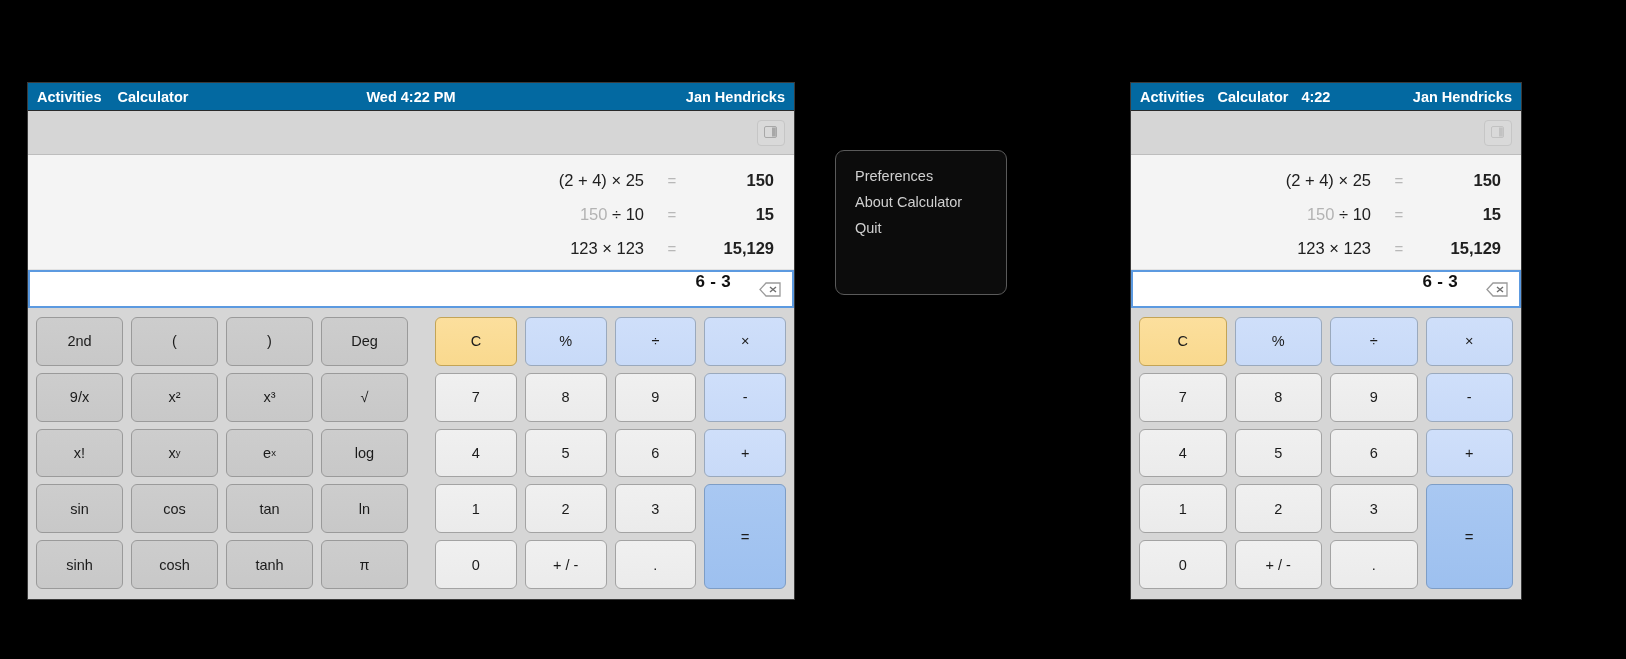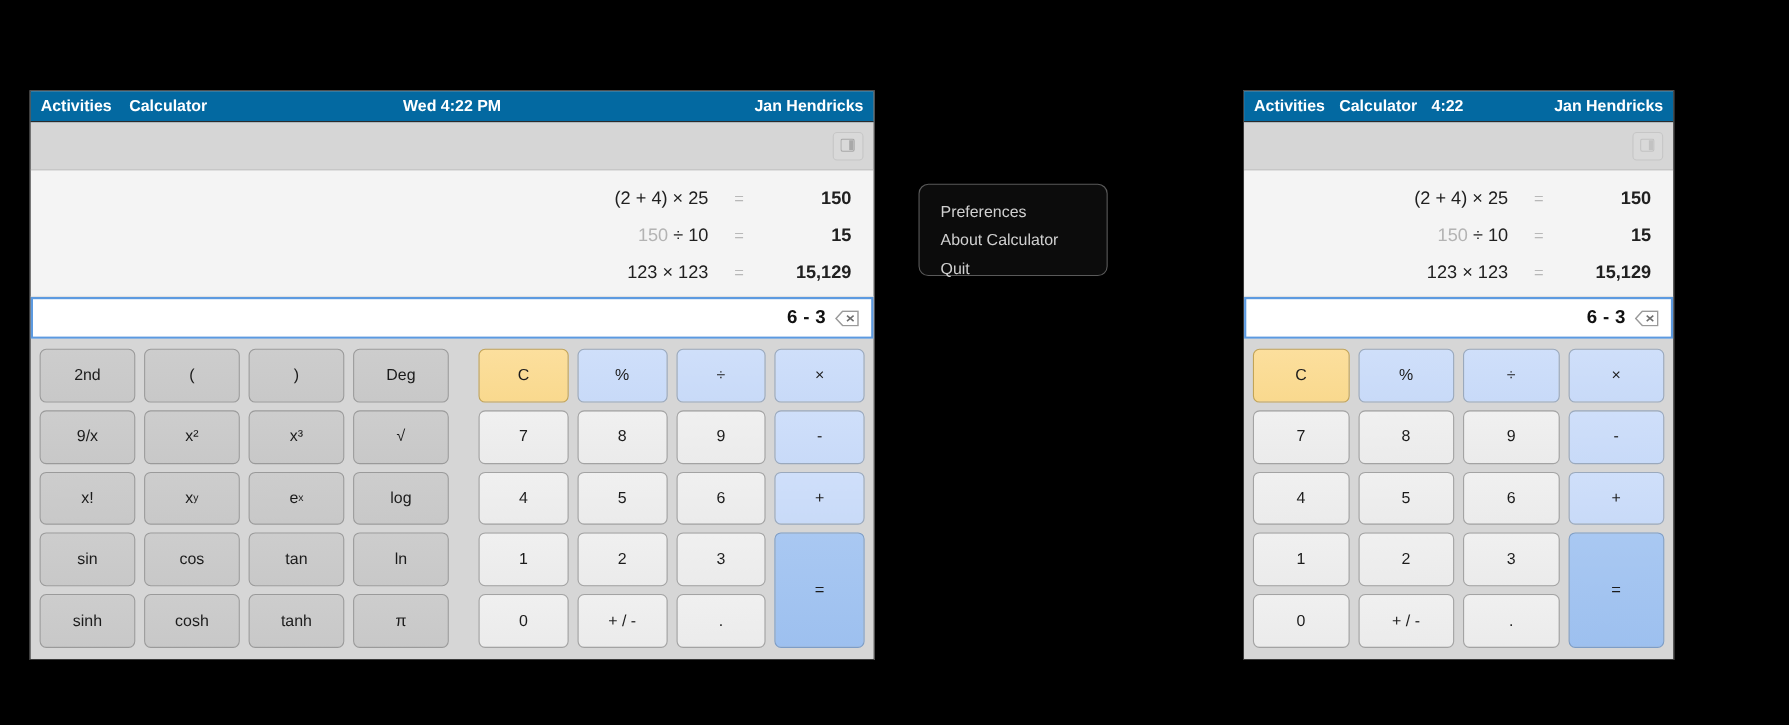--- a/index.html
+++ b/index.html
@@ -114,24 +114,23 @@
     min-width: 74px;
     white-space: nowrap;
   }
 
   
   .entry {
     background: #ffffff;
     border: 2px solid #5c9ae0;
     height: 38px;
     display: flex;
-    align-items: center;
     justify-content: flex-end;
     padding-right: 11px;
-    gap: 8px;
+    gap: 28px;
     box-sizing: border-box;
     flex: 0 0 auto;
   }
   .entry-text {
     font-size: 17px;
     font-weight: bold;
     color: #111111;
     letter-spacing: 0.3px;
   }
   .bksp { display: flex; align-items: center; }
@@ -330,21 +329,21 @@
         <div class="key equals">=</div>
 
         <div class="key num">0</div>
         <div class="key num">+ / -</div>
         <div class="key num">.</div>
       </div>
 
     </div>
   </div>
 
-  <div class="ctx-menu" style="left:835px; top:167px; width:172px; height:84px;">
+  <div class="ctx-menu" style="left:835px; top:150px; width:172px; height:145px;">
     <div class="ctx-item">Preferences</div>
     <div class="ctx-item">About Calculator</div>
     <div class="ctx-item">Quit</div>
   </div>
 
   <div class="calc-window" id="win-right" style="left:1130px; top:82px; width:392px; height:518px;">
 
     <div class="topbar topbar-narrow">
       <div class="tb-left">
         <span>Activities</span>

